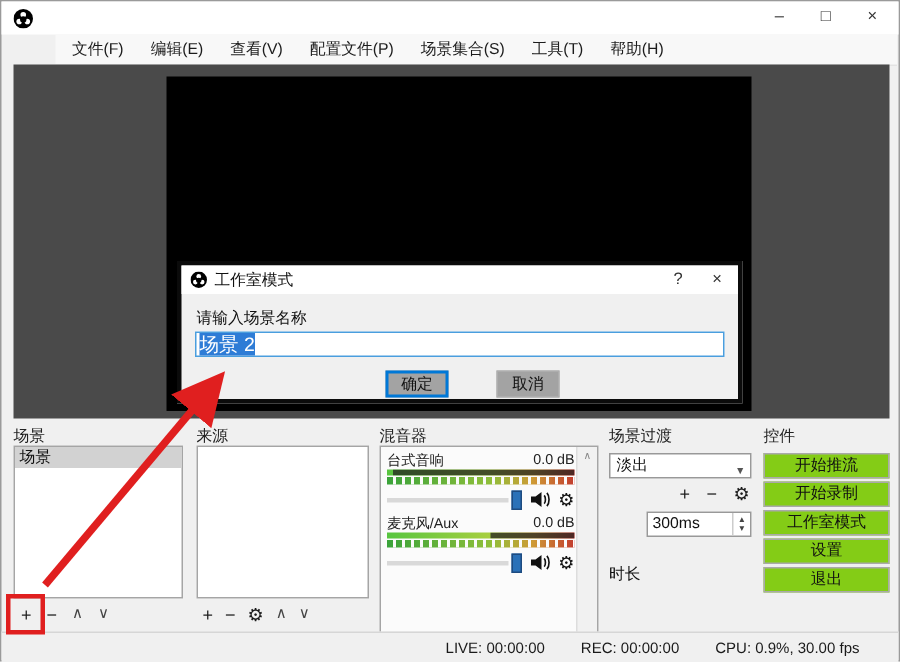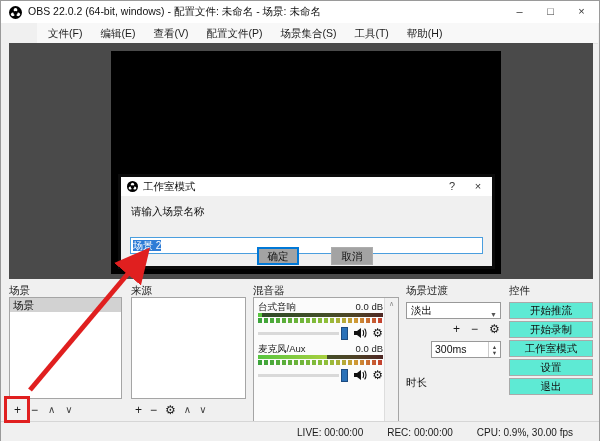--- a/index.html
+++ b/index.html
@@ -25,21 +25,21 @@
   
   .dialog{position:absolute;left:117px;top:173px;width:377px;height:95px;background:#f0f0f0;
     border:3px solid #0b0b0b;box-sizing:border-box;z-index:5;}
   .dlg-titlebar{position:relative;height:19px;background:#fff;display:flex;align-items:center;}
   .dlg-logo{width:11px;height:11px;margin:0 5px 0 6px;}
   .dlg-title{font-size:10.5px;color:#111;}
   .dlg-help,.dlg-close{position:absolute;top:0;width:24px;text-align:center;line-height:19px;font-size:11px;color:#333;}
   .dlg-help{right:28px}.dlg-close{right:2px}
   .dlg-prompt{position:absolute;left:10px;top:28px;font-size:10.5px;color:#111;}
   .dlg-input{position:absolute;left:9px;right:9px;top:44px;height:17px;background:#fff;
-    border:1px solid #4a9ede;box-sizing:border-box;font-size:10px;line-height:15px;padding:0 2px;margin-top:16px;}
+    border:1px solid #4a9ede;box-sizing:border-box;font-size:13px;line-height:15px;padding:0 2px;}
   .sel{background:#2e7cd6;color:#fff;}
   .dlg-btn{position:absolute;top:70px;width:42px;height:18px;box-sizing:border-box;font-size:10.5px;
     text-align:center;line-height:16px;background:#a3a3a3;border:1px solid #adadad;color:#111;}
   .btn-ok{left:136px;border:1px solid #0078d7;box-shadow:inset 0 0 0 1px #0078d7;}
   .btn-cancel{left:210px;}
 
   
   .panel-header{position:absolute;top:283px;font-size:10.5px;color:#222;}
   .listbox{position:absolute;top:296px;height:102px;background:#fff;border:1px solid #a5a5a5;box-sizing:border-box;}
   .scene-item{height:14px;background:#d2d2d2;font-size:10.5px;line-height:14px;padding:0 3px;color:#111;}
@@ -70,21 +70,21 @@
     border:1px solid #999;box-sizing:border-box;font-size:10.5px;line-height:15px;padding:0 4px;color:#111;}
   .dd-arrow{position:absolute;right:3px;top:4px;font-size:7px;color:#555;}
   .trans-toolbar{position:absolute;left:452px;top:319px;display:flex;gap:11px;}
   .duration-label{position:absolute;left:405px;top:343px;font-size:10.5px;color:#111;margin-top:32px;}
   .spinbox{position:absolute;left:430px;top:340px;width:70px;height:17px;background:#fff;border:1px solid #999;
     box-sizing:border-box;font-size:10.5px;line-height:15px;padding:0 3px;color:#111;}
   .spin{position:absolute;right:0;top:0;bottom:0;width:11px;border-left:1px solid #ccc;display:flex;
     flex-direction:column;align-items:center;justify-content:center;font-size:5.5px;color:#444;line-height:6px;}
 
   
-  .ctl-btn{position:absolute;left:508px;width:84px;height:17px;box-sizing:border-box;background:#5eead4;
+  .ctl-btn{position:absolute;left:508px;width:84px;height:17px;box-sizing:border-box;background:#84cc16;
     border:1px solid #a9a9a9;font-size:10.5px;text-align:center;line-height:15px;color:#111;}
 
   
   .statusbar{position:absolute;left:0;right:0;top:420px;height:21px;background:#f0f0f0;border-top:1px solid #d6d6d6;}
   .status-group{position:absolute;right:26px;top:5px;display:flex;gap:24px;font-size:10px;color:#1a1a1a;}
 
   
   .anno-box{position:absolute;left:3px;top:395px;width:26px;height:27px;border:3px solid #e01f1f;box-sizing:border-box;z-index:10;}
   .anno-svg{position:absolute;left:0;top:0;width:600px;height:441px;z-index:10;pointer-events:none;}
 </style>
@@ -94,21 +94,20 @@
 <div id="window">
 
   <div class="titlebar">
     <svg class="logo" viewBox="0 0 16 16">
       <circle cx="8" cy="8" r="8" fill="#000"></circle>
       <circle cx="8" cy="4.8" r="2.3" fill="#fff"></circle>
       <circle cx="4.7" cy="10.2" r="2.3" fill="#fff"></circle>
       <circle cx="11.3" cy="10.2" r="2.3" fill="#fff"></circle>
       <circle cx="8" cy="8.6" r="2.6" fill="#000"></circle>
     </svg>
-    <span class="title-text">OBS 22.0.2 (64-bit, windows) - 配置文件: 未命名 - 场景: 未命名</span>
     <div class="win-btns">
       <span class="win-btn">–</span>
       <span class="win-btn">□</span>
       <span class="win-btn">×</span>
     </div>
   </div>
 
   <div class="menubar">
     <span class="menu-item">文件(F)</span>
     <span class="menu-item">编辑(E)</span>

